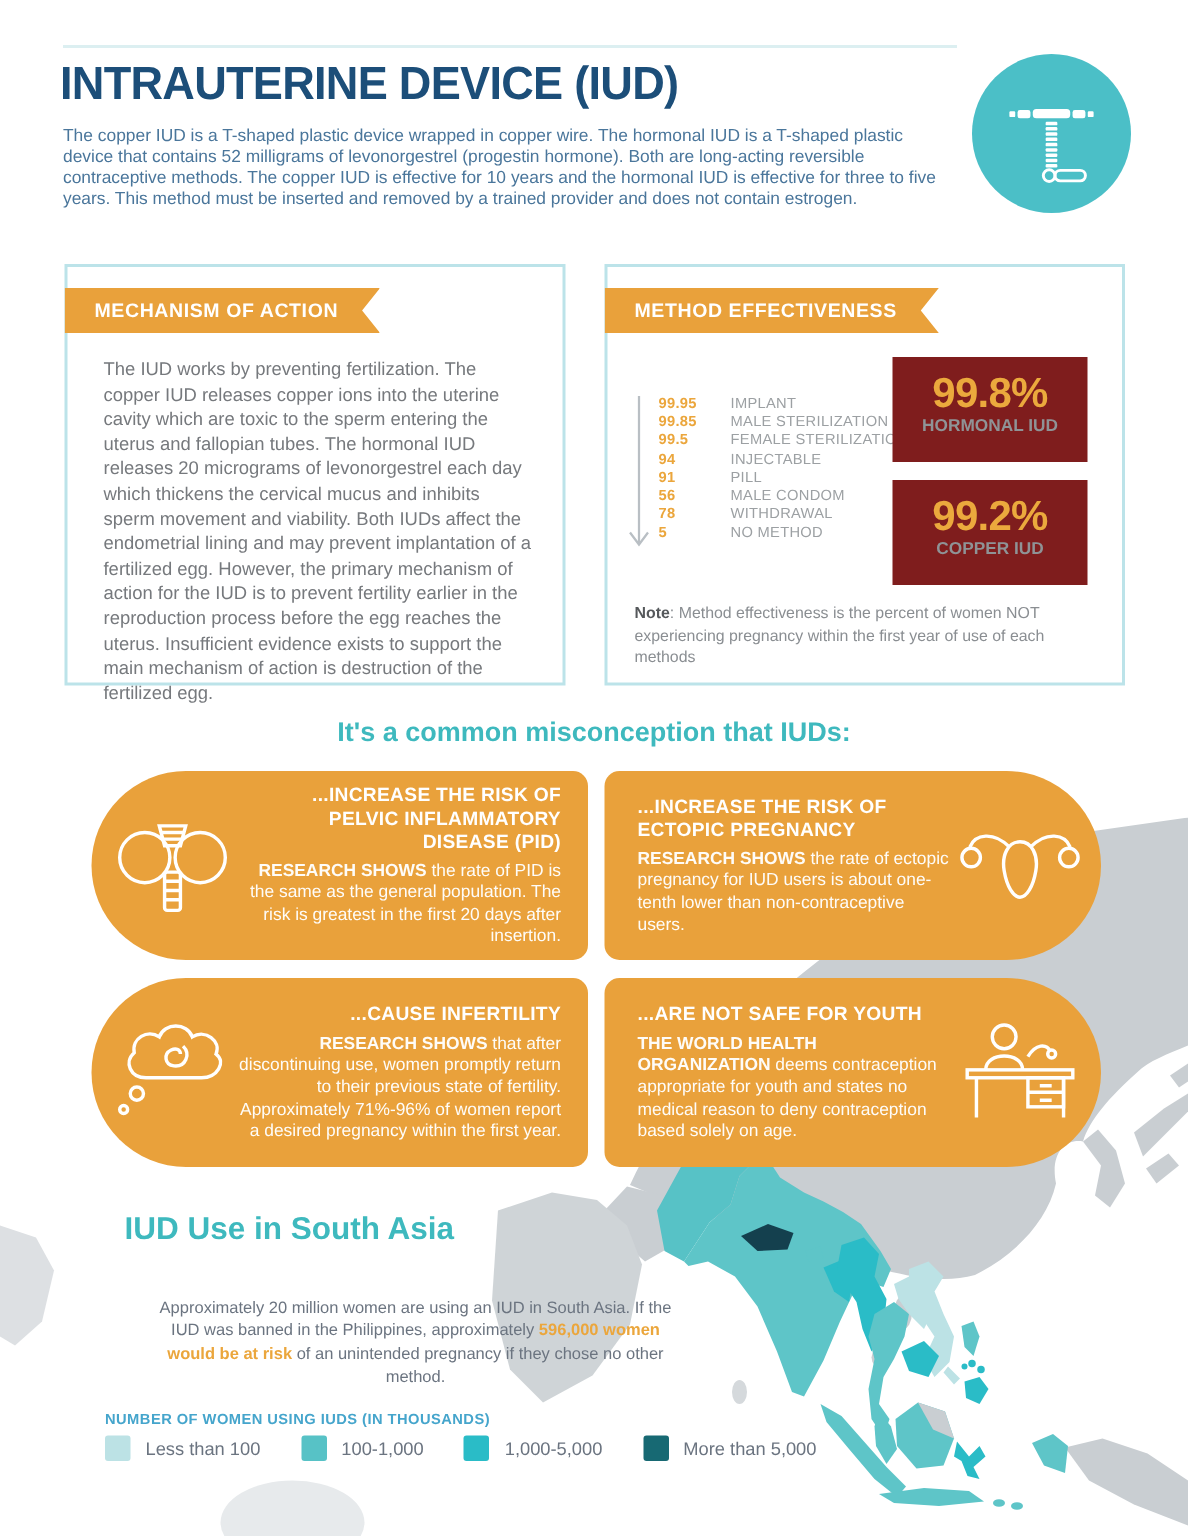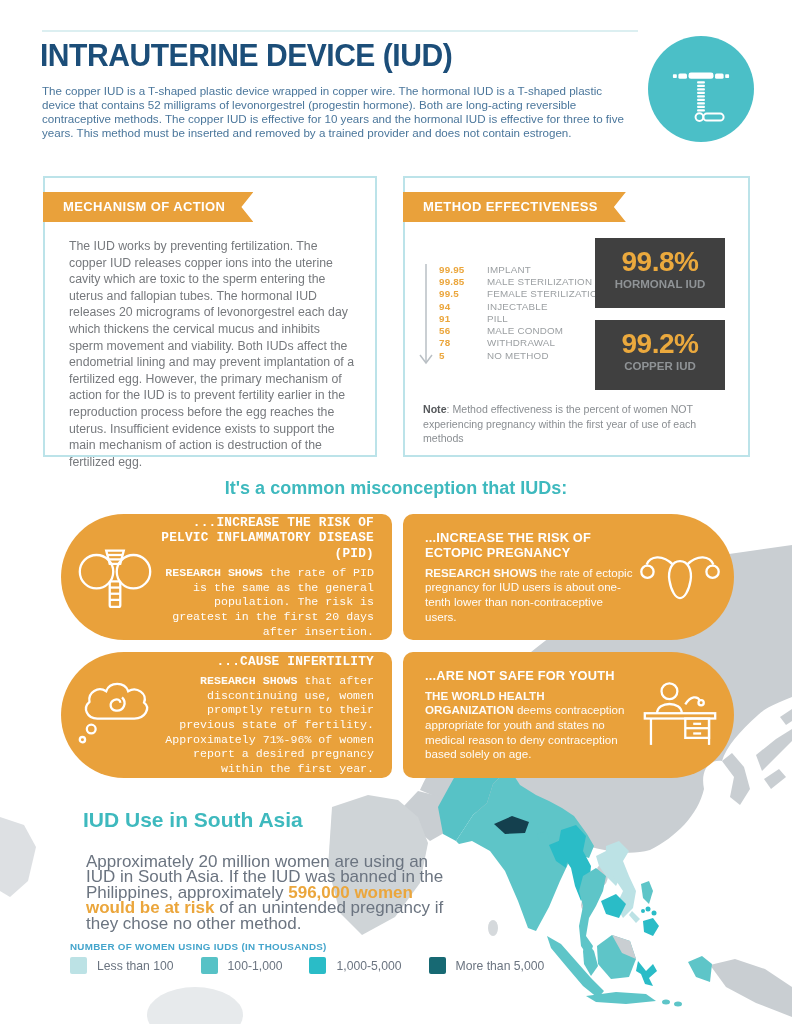--- a/index.html
+++ b/index.html
@@ -27,46 +27,46 @@
           padding:0 28px 0 20px;white-space:nowrap;
           clip-path:polygon(0 0,100% 0,calc(100% - 12px) 50%,100% 100%,0 100%);}
   .panel-body{position:absolute;left:24px;top:60px;width:288px;margin:0;
               font-size:12.3px;line-height:16.6px;color:#76797D;}
 
   .eff-arrow{position:absolute;left:14px;top:84px;}
   .eff-list{position:absolute;left:34px;top:85px;}
   .eff-row{display:flex;align-items:center;height:12.3px;font-size:9.8px;letter-spacing:.2px;}
   .eff-val{width:34px;color:#EBA63C;font-weight:bold;}
   .eff-label{color:#9CA0A3;margin-left:14px;text-align:right;}
-  .stat{position:absolute;left:190px;width:130px;height:70px;background:#404040;text-align:center;}
+  .stat{position:absolute;left:190px;width:130px;height:70px;background:#7f1d1d;text-align:center;}
   .stat1{top:60px;} .stat2{top:142px;}
   .stat-val{font-size:28px;font-weight:bold;color:#EBA93D;letter-spacing:-.5px;margin-top:8px;}
   .stat-label{font-size:11.5px;font-weight:bold;color:#8F9396;}
   .note{position:absolute;left:18px;top:224px;width:314px;margin:0;
         font-size:10.6px;line-height:14.5px;color:#8A8E92;}
   .note b{color:#55585B;text-align:center;}
 
   .misc-heading{position:absolute;left:0;top:478px;width:792px;margin:0;text-align:center;
                 font-size:18px;font-weight:bold;color:#3EB9BE;}
 
   .card{position:absolute;width:331px;height:126px;background:#E9A13B;color:#fff;
         display:flex;align-items:center;}
   .card-tl{left:61px;top:514px;border-radius:63px 10px 10px 63px;padding:8px 18px 8px 10px;}
   .card-tr{left:403px;top:514px;border-radius:10px 63px 63px 10px;padding:8px 10px 8px 22px;}
   .card-bl{left:61px;top:652px;border-radius:63px 10px 10px 63px;padding:8px 18px 8px 10px;}
   .card-br{left:403px;top:652px;border-radius:10px 63px 63px 10px;padding:8px 10px 8px 22px;}
   .card-icon{width:88px;height:88px;flex:0 0 auto;}
   .card-text{flex:1;}
-  .ta-r{text-align:right;font-family:Liberation Mono, monospace;}
+  .ta-r{text-align:right;}
   .card-title{font-size:12.8px;font-weight:bold;line-height:15.5px;letter-spacing:.2px;margin-bottom:5px;}
   .card-body{margin:0;font-size:11.6px;line-height:14.6px;opacity:.97;}
 
   .sa-heading{position:absolute;left:83px;top:808px;margin:0;font-size:21px;font-weight:bold;color:#3EB9BE;}
-  .sa-para{position:absolute;left:82px;top:850px;width:360px;margin:4px;
-           font-size:17px;line-height:15.4px;color:#6B7480;}
+  .sa-para{position:absolute;left:82px;top:850px;width:360px;margin:15px;
+           font-size:11px;line-height:15.4px;color:#6B7480;text-align:center;}
   .orange{color:#EBA63C;font-weight:bold;}
   .legend-title{position:absolute;left:70px;top:941px;font-size:9.8px;font-weight:bold;
                 color:#45A5CC;letter-spacing:.3px;}
   .legend-row{position:absolute;left:70px;top:957px;display:flex;align-items:center;}
   .legend-item{display:flex;align-items:center;margin-right:27px;}
   .legend-swatch{width:17px;height:17px;margin-right:10px;border-radius:2px;}
   .legend-label{font-size:12.2px;color:#6B7480;}
 </style>
 </head>
 <body>

